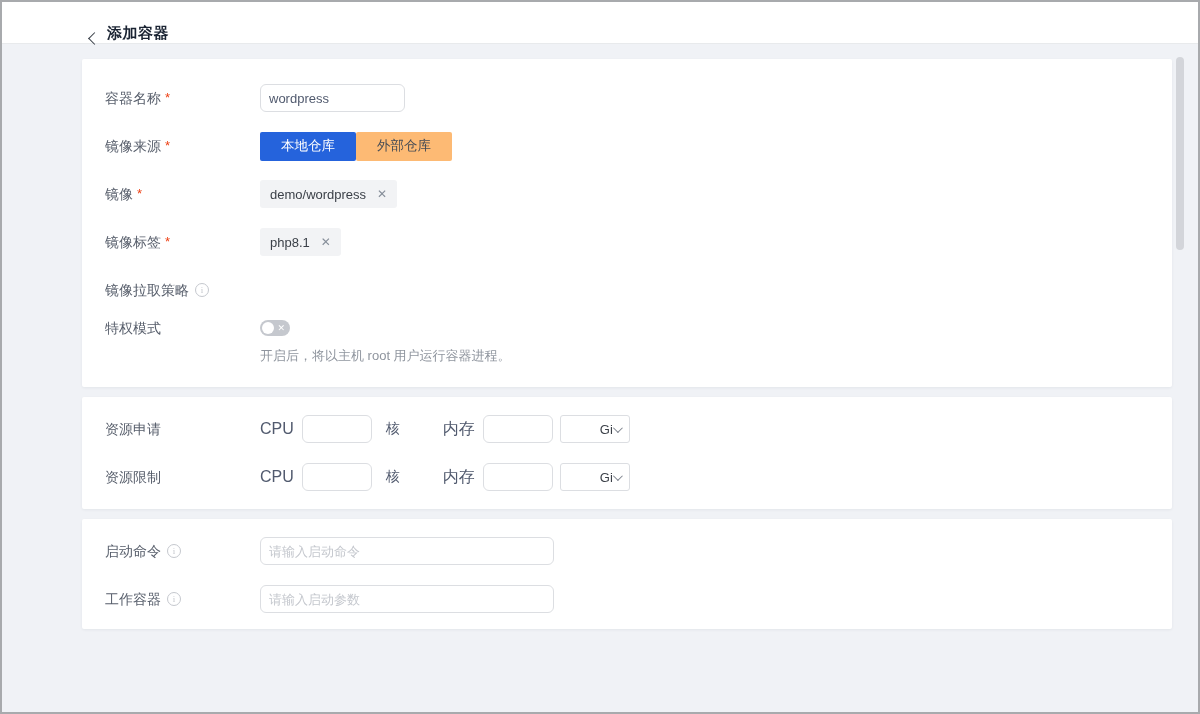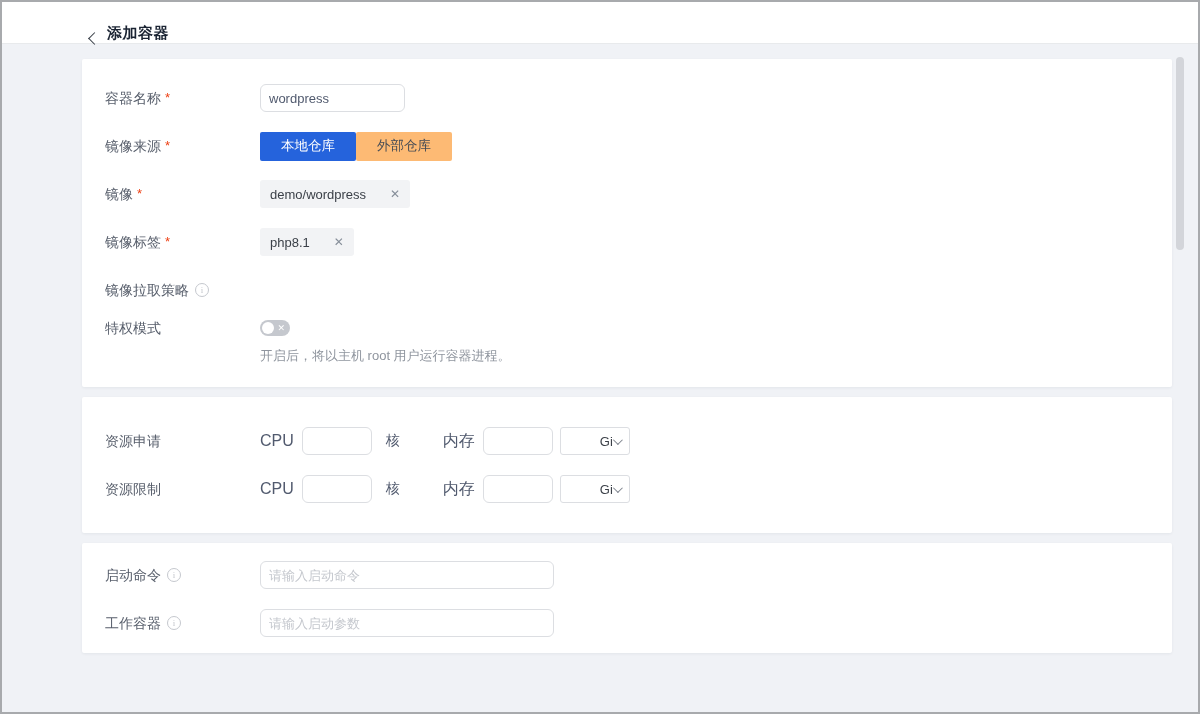--- a/index.html
+++ b/index.html
@@ -25,21 +25,21 @@
   }
   .page-title { font-size:15px; font-weight:700; color:#1b2433; letter-spacing:.5px; }
   
   .content { padding:15px 26px 0 80px; }
   .card {
     width:1090px; background:#ffffff; border-radius:2px;
     box-shadow:0 1px 3px rgba(20,30,50,.06);
     margin-bottom:10px;
   }
   .card-basic   { padding:15px 0 22px 0; }
-  .card-res     { padding:20px 0; }
+  .card-res     { padding:8px 0; }
   .card-startup { padding:8px 0 6px 0; }
   .row { display:flex; align-items:center; min-height:48px; padding-left:23px; }
   .row-switch { align-items:flex-start; }
   .f-label {
     width:155px; flex:none; font-size:14px; color:#575e6b;
     display:flex; align-items:center; line-height:28px;
   }
   .req { color:#ed4014; margin-left:4px; font-size:13px; line-height:28px; }
   .info-icon {
     display:inline-flex; align-items:center; justify-content:center;
@@ -73,21 +73,21 @@
   .seg { display:flex; }
   .segbtn {
     height:29px; padding:0 21px; font-size:13.5px; border:none; cursor:pointer;
     background:#fdba74; color:#464c55; border-radius:2px;
     font-family:"Liberation Sans","DejaVu Sans",sans-serif;
   }
   .segbtn.active { background:#2563dc; color:#ffffff; }
   
   .tag {
     display:inline-flex; align-items:center; height:28px; padding:0 10px;
-    background:#f2f3f5; border-radius:3px; font-size:13px; color:#3b4048; gap:24px;
+    background:#f2f3f5; border-radius:3px; font-size:13px; color:#3b4048; gap:11px;
   }
   .tag .x { font-style:normal; color:#868e99; font-size:12px; cursor:pointer; line-height:1; }
   
   .switch {
     position:relative; width:30px; height:16px; border-radius:8px;
     background:#c5c8ce; cursor:pointer; flex:none; display:inline-block;
   }
   .switch .knob {
     position:absolute; left:2px; top:2px; width:12px; height:12px;
     border-radius:50%; background:#ffffff;

